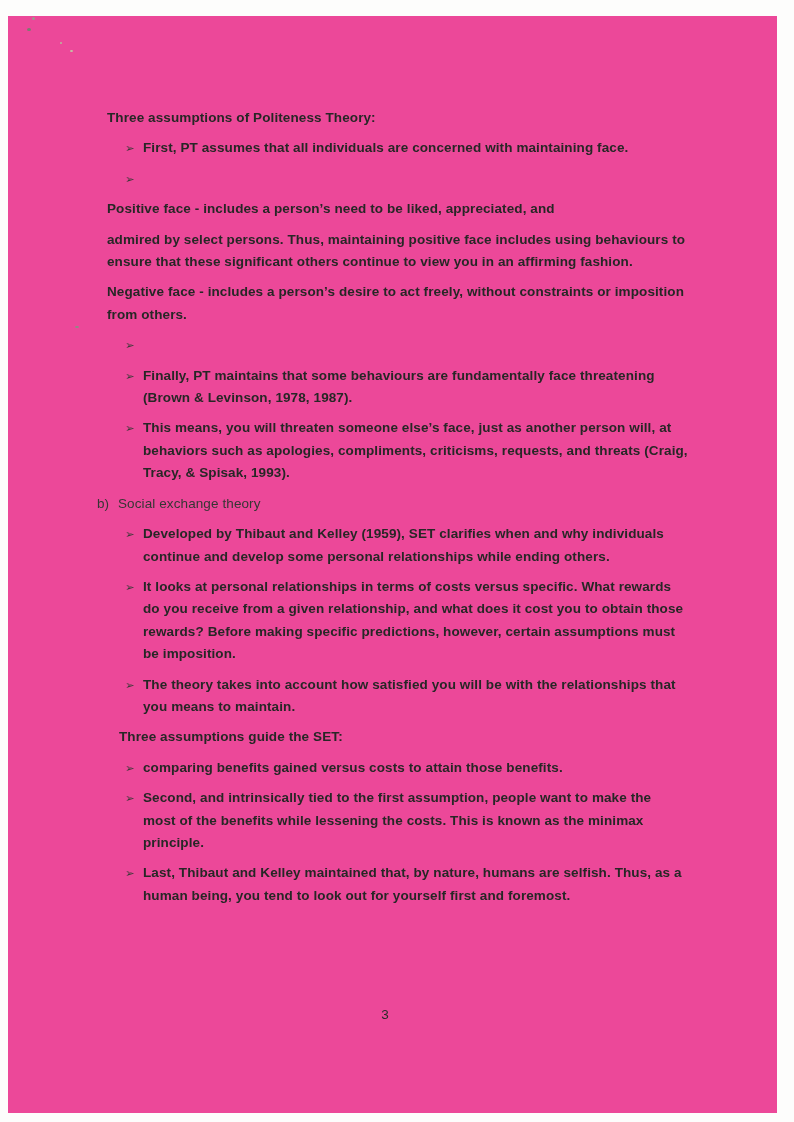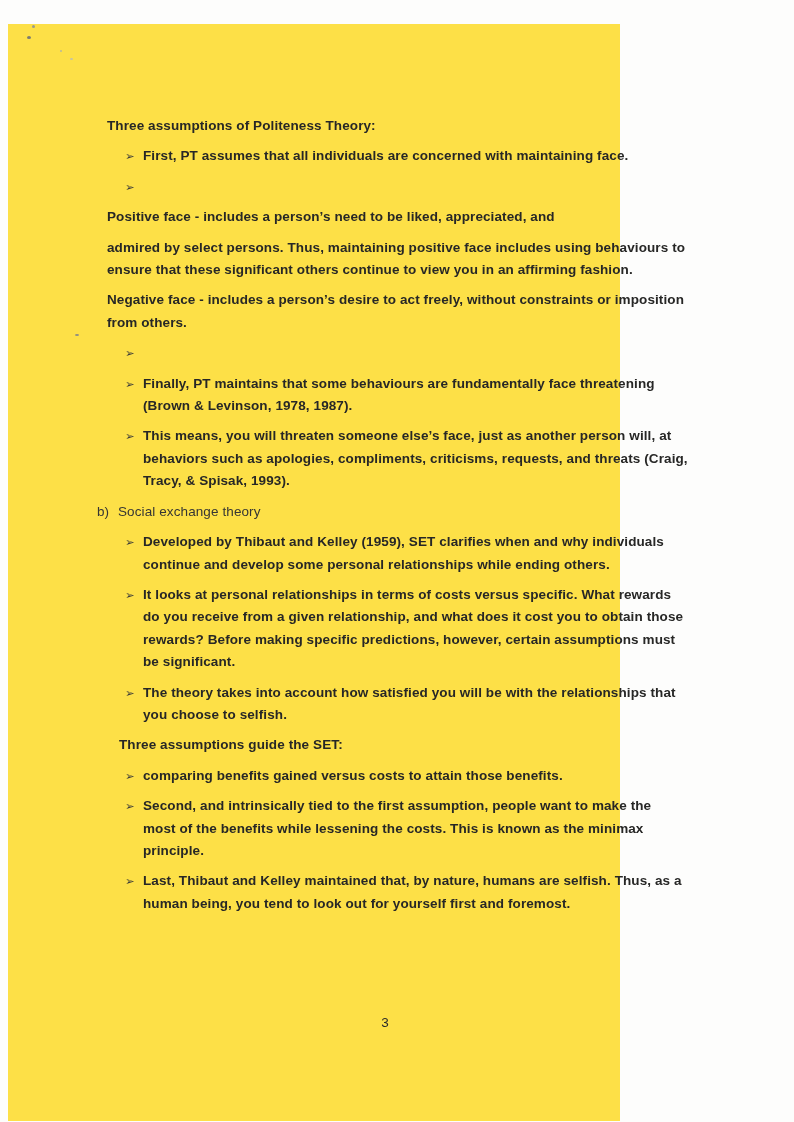--- a/index.html
+++ b/index.html
@@ -3,22 +3,22 @@
 <meta charset="utf-8">
 <style>
   html,body{margin:0;padding:0;}
   body{
     width:794px;height:1122px;position:relative;
     background:#fdfdfc;
     font-family:"Liberation Sans",sans-serif;
     overflow:hidden;
   }
   .paper{
-    position:absolute;left:8px;top:24px;width:612px;height:1097px;
-    background:#fde047;
+    position:absolute;left:8px;top:16px;width:769px;height:1097px;
+    background:#ec4899;
   }
   .content{
     position:absolute;left:99px;top:91px;width:625px;
     color:#272726;
     font-size:13.5px;line-height:22.4px;font-weight:700;
     letter-spacing:0.1px;
   }
   .block{margin-bottom:8px;}
   .line{white-space:nowrap;}
   .bullet{display:flex;align-items:flex-start;}
@@ -104,28 +104,28 @@
           <div class="line">Developed by Thibaut and Kelley (1959), SET clarifies when and why individuals</div>
           <div class="line">continue and develop some personal relationships while ending others.</div>
         </div>
       </div>
       <div class="block bullet">
         <span class="glyph">➢</span>
         <div class="lines">
           <div class="line">It looks at personal relationships in terms of costs versus specific. What rewards</div>
           <div class="line">do you receive from a given relationship, and what does it cost you to obtain those</div>
           <div class="line">rewards? Before making specific predictions, however, certain assumptions must</div>
-          <div class="line">be significant.</div>
+          <div class="line">be imposition.</div>
         </div>
       </div>
       <div class="block bullet">
         <span class="glyph">➢</span>
         <div class="lines">
           <div class="line">The theory takes into account how satisfied you will be with the relationships that</div>
-          <div class="line">you choose to selfish.</div>
+          <div class="line">you means to maintain.</div>
         </div>
       </div>
       <div class="block heading indent1">
         <div class="line">Three assumptions guide the SET:</div>
       </div>
       <div class="block bullet">
         <span class="glyph">➢</span>
         <div class="lines">
           <div class="line">comparing benefits gained versus costs to attain those benefits.</div>
         </div>

